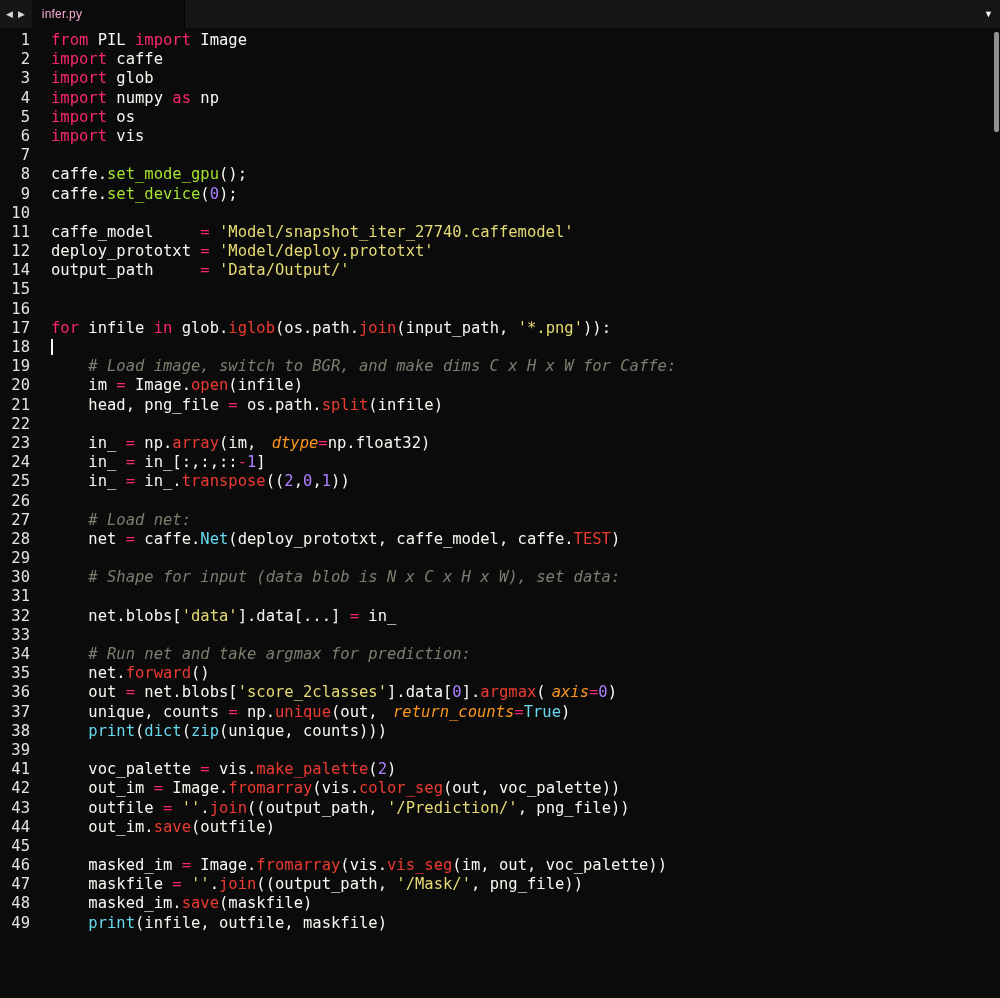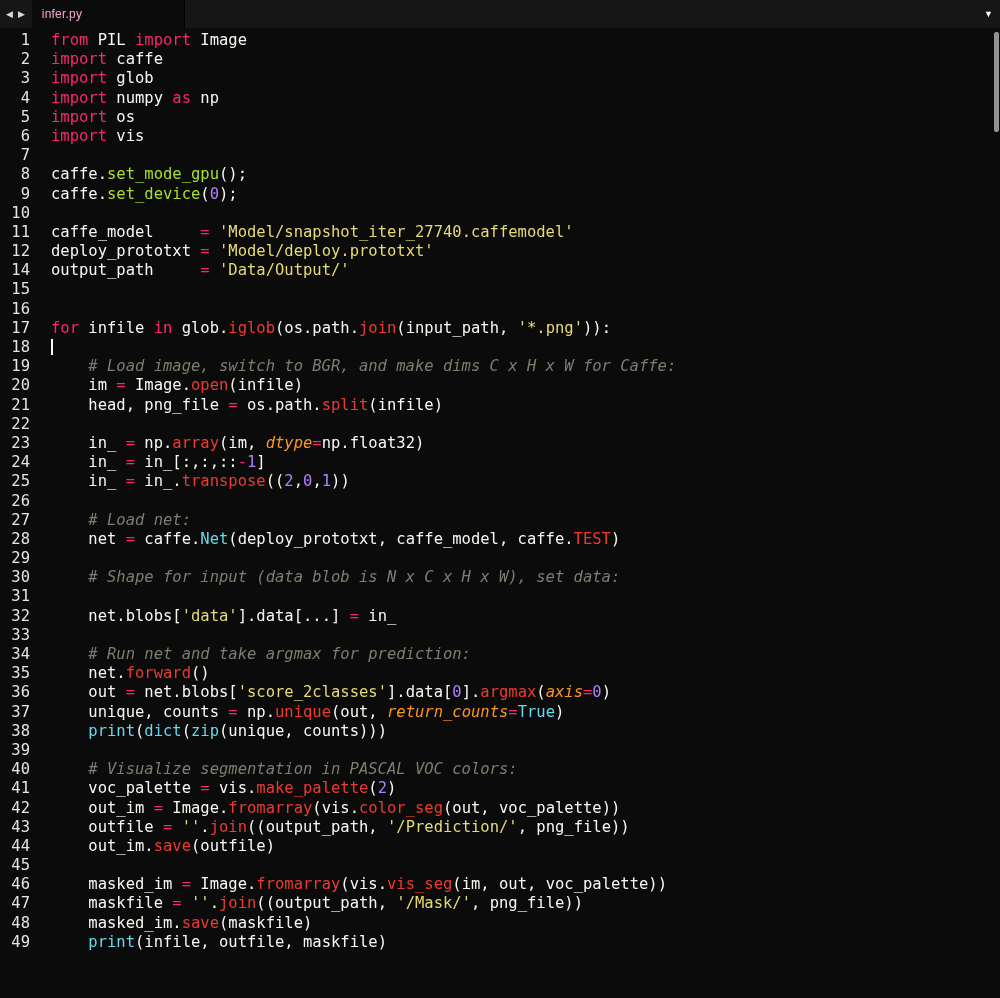--- a/index.html
+++ b/index.html
@@ -61,21 +61,21 @@
   .code { padding-left: 21px; color: var(--plain, #f8f8f2); text-align: right; }
 
   .tok-w { color: var(--plain); }
   .tok-k { color: var(--keyword); }
   .tok-s { color: var(--string); }
   .tok-n { color: var(--number); }
   .tok-c { color: var(--comment); font-style: italic; }
   .tok-r { color: var(--function_red); }
   .tok-g { color: var(--function_green); }
   .tok-b { color: var(--builtin_cyan); }
-  .tok-o { color: var(--param_orange); font-style: italic; }
+  .tok-o { color: var(--param_orange); font-style: italic; margin-left: 6px; }
 
   .cursor {
     display: inline-block;
     width: 2px; height: 16px;
     background: #f8f8f0;
     vertical-align: middle;
     margin-top: -2px;
   }
 
   .scrollbar-thumb {
@@ -151,21 +151,20 @@
         <div class="line"><span class="ln">30</span><span class="code"><span class="tok-c">    # Shape for input (data blob is N x C x H x W), set data:</span></span></div>
         <div class="line"><span class="ln">31</span></div>
         <div class="line"><span class="ln">32</span><span class="code"><span class="tok-w">    net.blobs[</span><span class="tok-s">'data'</span><span class="tok-w">].data[...] </span><span class="tok-k">=</span><span class="tok-w"> in_</span></span></div>
         <div class="line"><span class="ln">33</span><span class="code"></span></div>
         <div class="line"><span class="ln">34</span><span class="code"><span class="tok-c">    # Run net and take argmax for prediction:</span></span></div>
         <div class="line"><span class="ln">35</span><span class="code"><span class="tok-w">    net.</span><span class="tok-r">forward</span><span class="tok-w">()</span></span></div>
         <div class="line"><span class="ln">36</span><span class="code"><span class="tok-w">    out </span><span class="tok-k">=</span><span class="tok-w"> net.blobs[</span><span class="tok-s">'score_2classes'</span><span class="tok-w">].data[</span><span class="tok-n">0</span><span class="tok-w">].</span><span class="tok-r">argmax</span><span class="tok-w">(</span><span class="tok-o">axis</span><span class="tok-k">=</span><span class="tok-n">0</span><span class="tok-w">)</span></span></div>
         <div class="line"><span class="ln">37</span><span class="code"><span class="tok-w">    unique, counts </span><span class="tok-k">=</span><span class="tok-w"> np.</span><span class="tok-r">unique</span><span class="tok-w">(out, </span><span class="tok-o">return_counts</span><span class="tok-k">=</span><span class="tok-b">True</span><span class="tok-w">)</span></span></div>
         <div class="line"><span class="ln">38</span><span class="code"><span class="tok-w">    </span><span class="tok-b">print</span><span class="tok-w">(</span><span class="tok-b">dict</span><span class="tok-w">(</span><span class="tok-b">zip</span><span class="tok-w">(unique, counts)))</span></span></div>
         <div class="line"><span class="ln">39</span><span class="code"></span></div>
-        <div class="line"><span class="ln">40</span><span class="code"><span class="tok-c">    # Visualize segmentation in PASCAL VOC colors:</span></span></div>
         <div class="line"><span class="ln">41</span><span class="code"><span class="tok-w">    voc_palette </span><span class="tok-k">=</span><span class="tok-w"> vis.</span><span class="tok-r">make_palette</span><span class="tok-w">(</span><span class="tok-n">2</span><span class="tok-w">)</span></span></div>
         <div class="line"><span class="ln">42</span><span class="code"><span class="tok-w">    out_im </span><span class="tok-k">=</span><span class="tok-w"> Image.</span><span class="tok-r">fromarray</span><span class="tok-w">(vis.</span><span class="tok-r">color_seg</span><span class="tok-w">(out, voc_palette))</span></span></div>
         <div class="line"><span class="ln">43</span><span class="code"><span class="tok-w">    outfile </span><span class="tok-k">=</span><span class="tok-w"> </span><span class="tok-s">''</span><span class="tok-w">.</span><span class="tok-r">join</span><span class="tok-w">((output_path, </span><span class="tok-s">'/Prediction/'</span><span class="tok-w">, png_file))</span></span></div>
         <div class="line"><span class="ln">44</span><span class="code"><span class="tok-w">    out_im.</span><span class="tok-r">save</span><span class="tok-w">(outfile)</span></span></div>
         <div class="line"><span class="ln">45</span><span class="code"></span></div>
         <div class="line"><span class="ln">46</span><span class="code"><span class="tok-w">    masked_im </span><span class="tok-k">=</span><span class="tok-w"> Image.</span><span class="tok-r">fromarray</span><span class="tok-w">(vis.</span><span class="tok-r">vis_seg</span><span class="tok-w">(im, out, voc_palette))</span></span></div>
         <div class="line"><span class="ln">47</span><span class="code"><span class="tok-w">    maskfile </span><span class="tok-k">=</span><span class="tok-w"> </span><span class="tok-s">''</span><span class="tok-w">.</span><span class="tok-r">join</span><span class="tok-w">((output_path, </span><span class="tok-s">'/Mask/'</span><span class="tok-w">, png_file))</span></span></div>
         <div class="line"><span class="ln">48</span><span class="code"><span class="tok-w">    masked_im.</span><span class="tok-r">save</span><span class="tok-w">(maskfile)</span></span></div>
         <div class="line"><span class="ln">49</span><span class="code"><span class="tok-w">    </span><span class="tok-b">print</span><span class="tok-w">(infile, outfile, maskfile)</span></span></div>
       </div>

